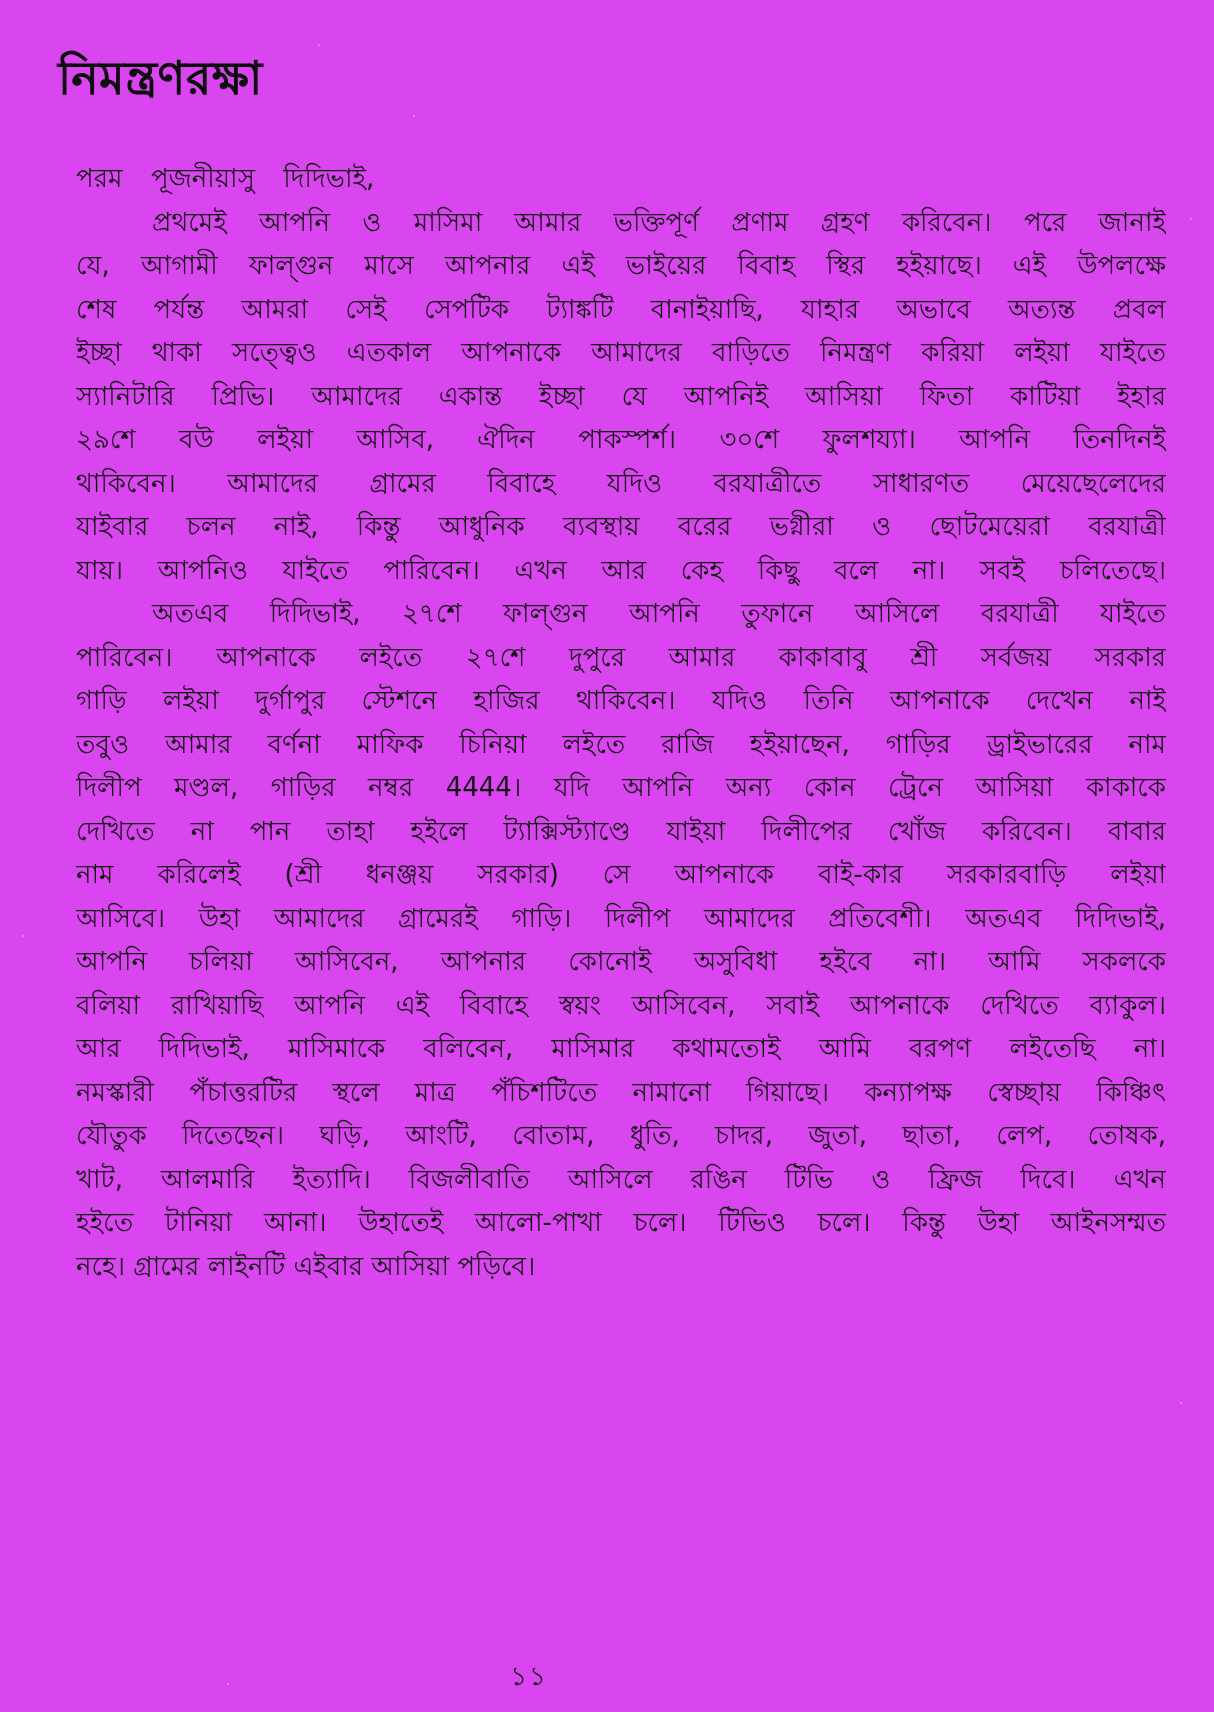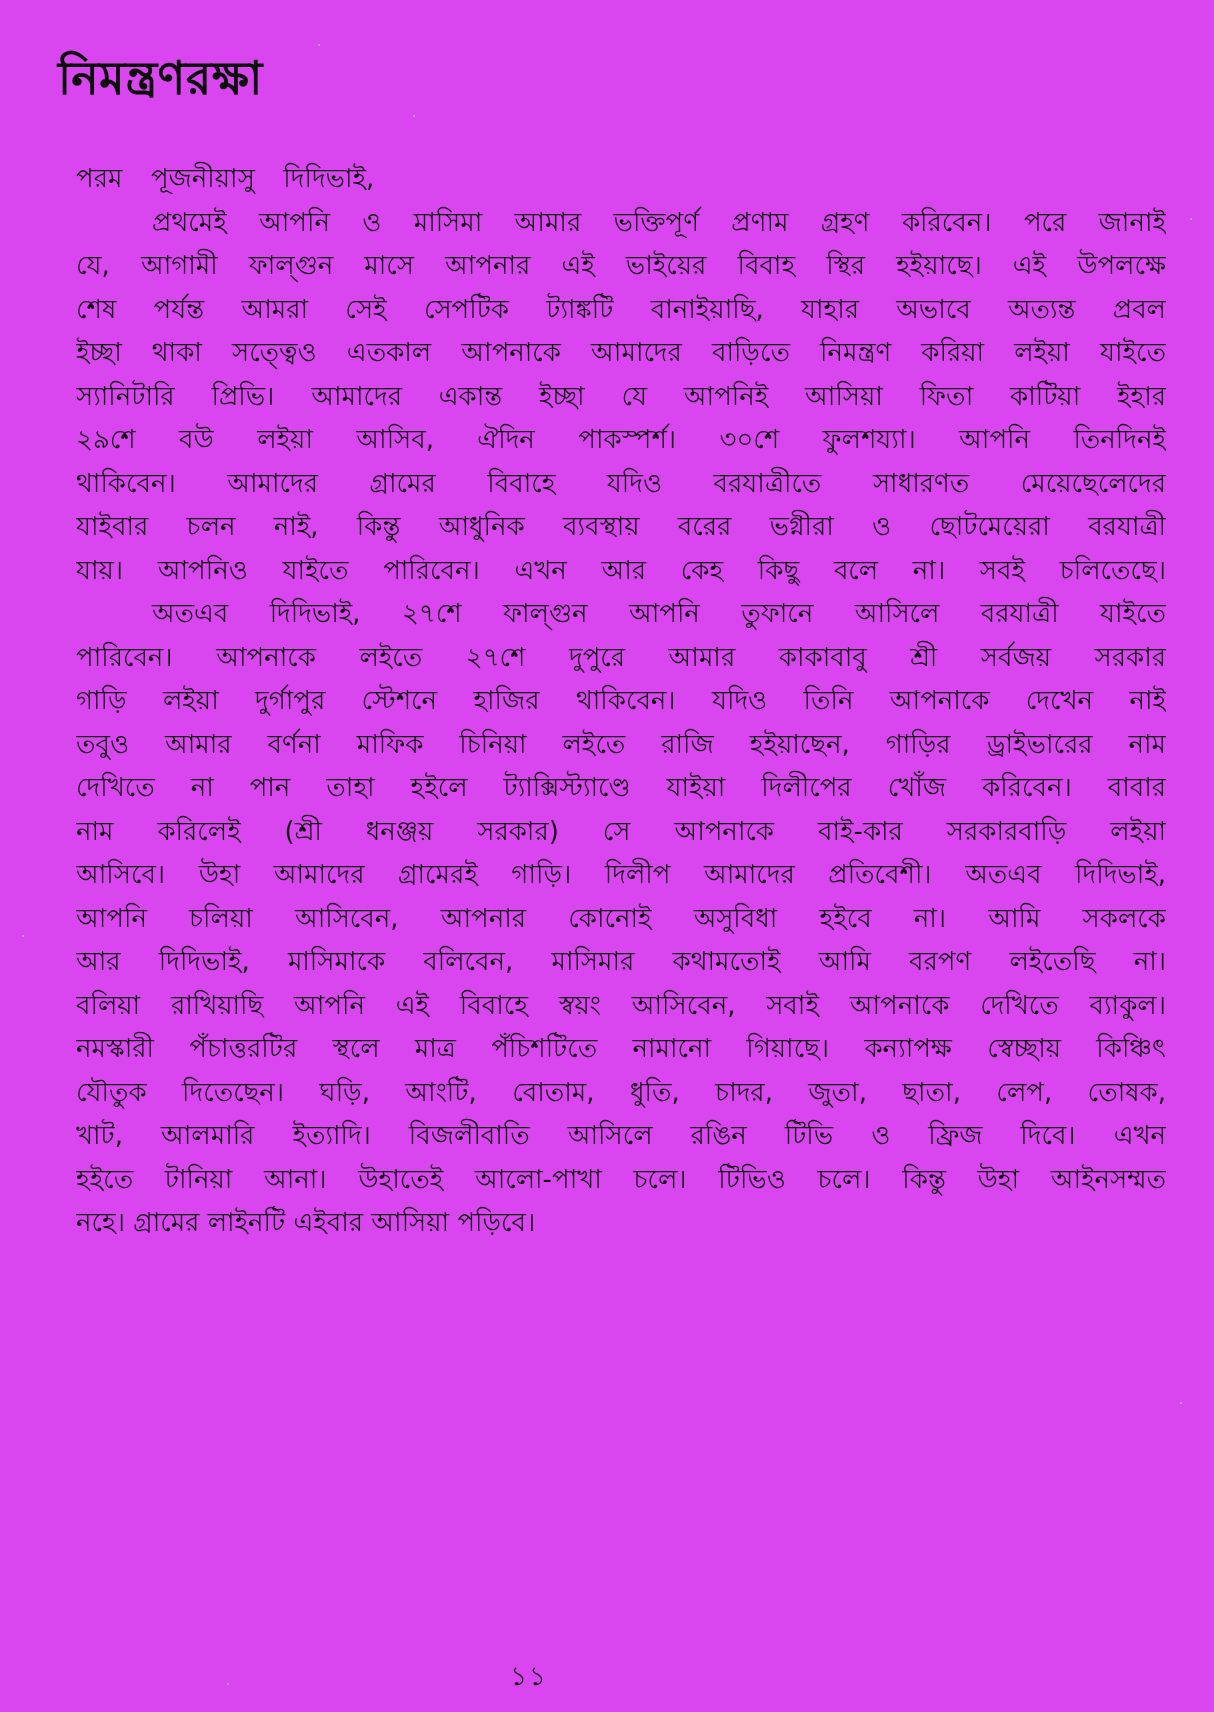--- a/index.html
+++ b/index.html
@@ -100,26 +100,27 @@
       <span class="line">থাকিবেন। আমাদের গ্রামের বিবাহে যদিও বরযাত্রীতে সাধারণত মেয়েছেলেদের</span>
       <span class="line">যাইবার চলন নাই, কিন্তু আধুনিক ব্যবস্থায় বরের ভগ্নীরা ও ছোটমেয়েরা বরযাত্রী</span>
       <span class="line">যায়। আপনিও যাইতে পারিবেন। এখন আর কেহ কিছু বলে না। সবই চলিতেছে।</span>
     </div>
 
     <div>
       <span class="line indent">অতএব দিদিভাই, ২৭শে ফাল্গুন আপনি তুফানে আসিলে বরযাত্রী যাইতে</span>
       <span class="line">পারিবেন। আপনাকে লইতে ২৭শে দুপুরে আমার কাকাবাবু শ্রী সর্বজয় সরকার</span>
       <span class="line">গাড়ি লইয়া দুর্গাপুর স্টেশনে হাজির থাকিবেন। যদিও তিনি আপনাকে দেখেন নাই</span>
       <span class="line">তবুও আমার বর্ণনা মাফিক চিনিয়া লইতে রাজি হইয়াছেন, গাড়ির ড্রাইভারের নাম</span>
+      <span class="line">দিলীপ মণ্ডল, গাড়ির নম্বর 4444। যদি আপনি অন্য কোন ট্রেনে আসিয়া কাকাকে</span>
       <span class="line">দেখিতে না পান তাহা হইলে ট্যাক্সিস্ট্যাণ্ডে যাইয়া দিলীপের খোঁজ করিবেন। বাবার</span>
       <span class="line">নাম করিলেই (শ্রী ধনঞ্জয় সরকার) সে আপনাকে বাই-কার সরকারবাড়ি লইয়া</span>
       <span class="line">আসিবে। উহা আমাদের গ্রামেরই গাড়ি। দিলীপ আমাদের প্রতিবেশী। অতএব দিদিভাই,</span>
       <span class="line">আপনি চলিয়া আসিবেন, আপনার কোনোই অসুবিধা হইবে না। আমি সকলকে</span>
+      <span class="line">বলিয়া রাখিয়াছি আপনি এই বিবাহে স্বয়ং আসিবেন, সবাই আপনাকে দেখিতে ব্যাকুল।</span>
       <span class="line">আর দিদিভাই, মাসিমাকে বলিবেন, মাসিমার কথামতোই আমি বরপণ লইতেছি না।</span>
-      <span class="line">বলিয়া রাখিয়াছি আপনি এই বিবাহে স্বয়ং আসিবেন, সবাই আপনাকে দেখিতে ব্যাকুল।</span>
       <span class="line">নমস্কারী পঁচাত্তরটির স্থলে মাত্র পঁচিশটিতে নামানো গিয়াছে। কন্যাপক্ষ স্বেচ্ছায় কিঞ্চিৎ</span>
       <span class="line">যৌতুক দিতেছেন। ঘড়ি, আংটি, বোতাম, ধুতি, চাদর, জুতা, ছাতা, লেপ, তোষক,</span>
       <span class="line">খাট, আলমারি ইত্যাদি। বিজলীবাতি আসিলে রঙিন টিভি ও ফ্রিজ দিবে। এখন</span>
       <span class="line">হইতে টানিয়া আনা। উহাতেই আলো-পাখা চলে। টিভিও চলে। কিন্তু উহা আইনসম্মত</span>
       <span class="line last">নহে। গ্রামের লাইনটি এইবার আসিয়া পড়িবে।</span>
     </div>
   </div>
 
   <div class="page-number">১১</div>
 

